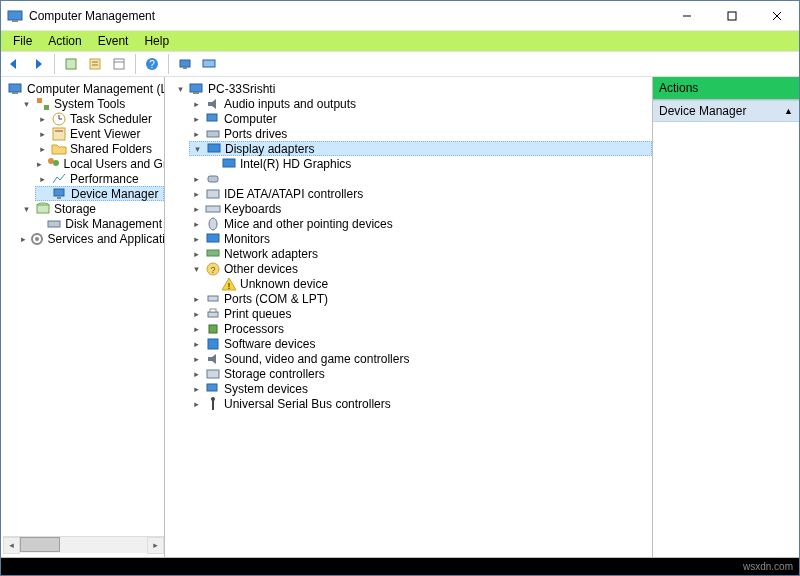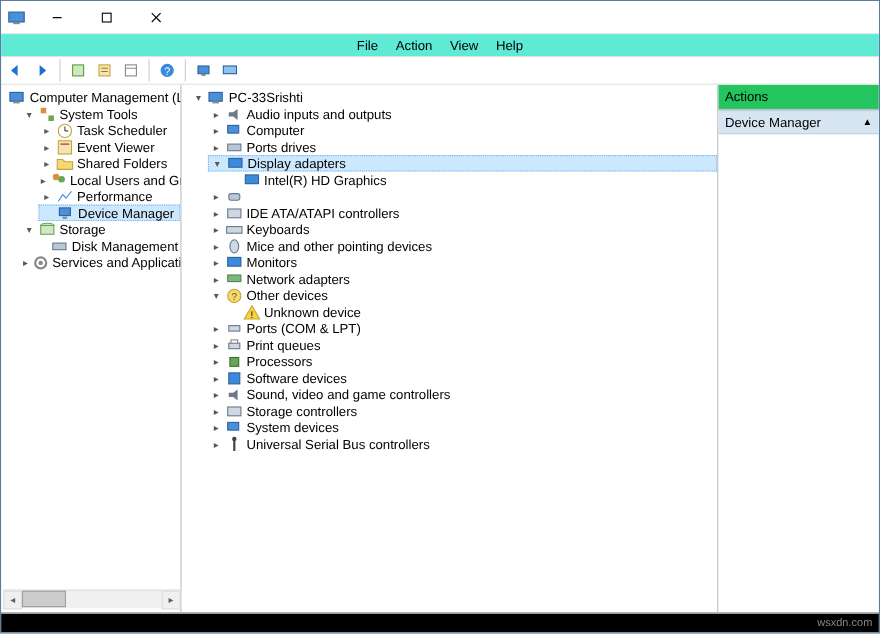--- a/index.html
+++ b/index.html
@@ -27,22 +27,21 @@
   .win-btn {
     width: 45px; height: 29px;
     display: flex; align-items: center; justify-content: center;
     color: #000;
   }
   .menubar {
     height: 20px;
     display: flex;
     align-items: center;
     padding: 0 4px;
-    background: #5eead4;
-    justify-content: center;
+    background: #bef264;
   }
   .menubar span { padding: 2px 8px; cursor: default; }
   .toolbar {
     height: 26px;
     display: flex;
     align-items: center;
     padding: 0 2px;
     border-top: 1px solid #e0e0e0;
     border-bottom: 1px solid #e0e0e0;
     gap: 2px;
@@ -121,20 +120,21 @@
 </head>
 <body>
 
 <div class="titlebar">
   <span class="app-icon">
     <svg class="ic" viewBox="0 0 16 16">
         <rect x="1" y="3" width="14" height="9" fill="#4a90d9" stroke="#2b5f9e"></rect>
         <rect x="5" y="12" width="6" height="2" fill="#888"></rect>
       </svg>
   </span>
+  <span class="title">Computer Management</span>
   <div class="win-controls">
     <div class="win-btn">
         <svg width="10" height="10">
           <line x1="1" y1="5" x2="9" y2="5" stroke="currentColor"></line>
         </svg>
       </div>
     <div class="win-btn">
         <svg width="10" height="10">
           <rect x="1" y="1" width="8" height="8" fill="none" stroke="currentColor"></rect>
         </svg>
@@ -144,21 +144,21 @@
           <line x1="1" y1="1" x2="9" y2="9" stroke="currentColor"></line>
           <line x1="9" y1="1" x2="1" y2="9" stroke="currentColor"></line>
         </svg>
       </div>
   </div>
 </div>
 
 <div class="menubar">
   <span>File</span>
   <span>Action</span>
-  <span>View</span>
+  <span>Event</span>
   <span>Help</span>
 </div>
 
 <div class="toolbar">
   <div class="tbtn">
       <svg width="14" height="14">
         <polygon points="9,2 3,7 9,12" fill="#1e6fd6"></polygon>
       </svg>
     </div>
   <div class="tbtn">

